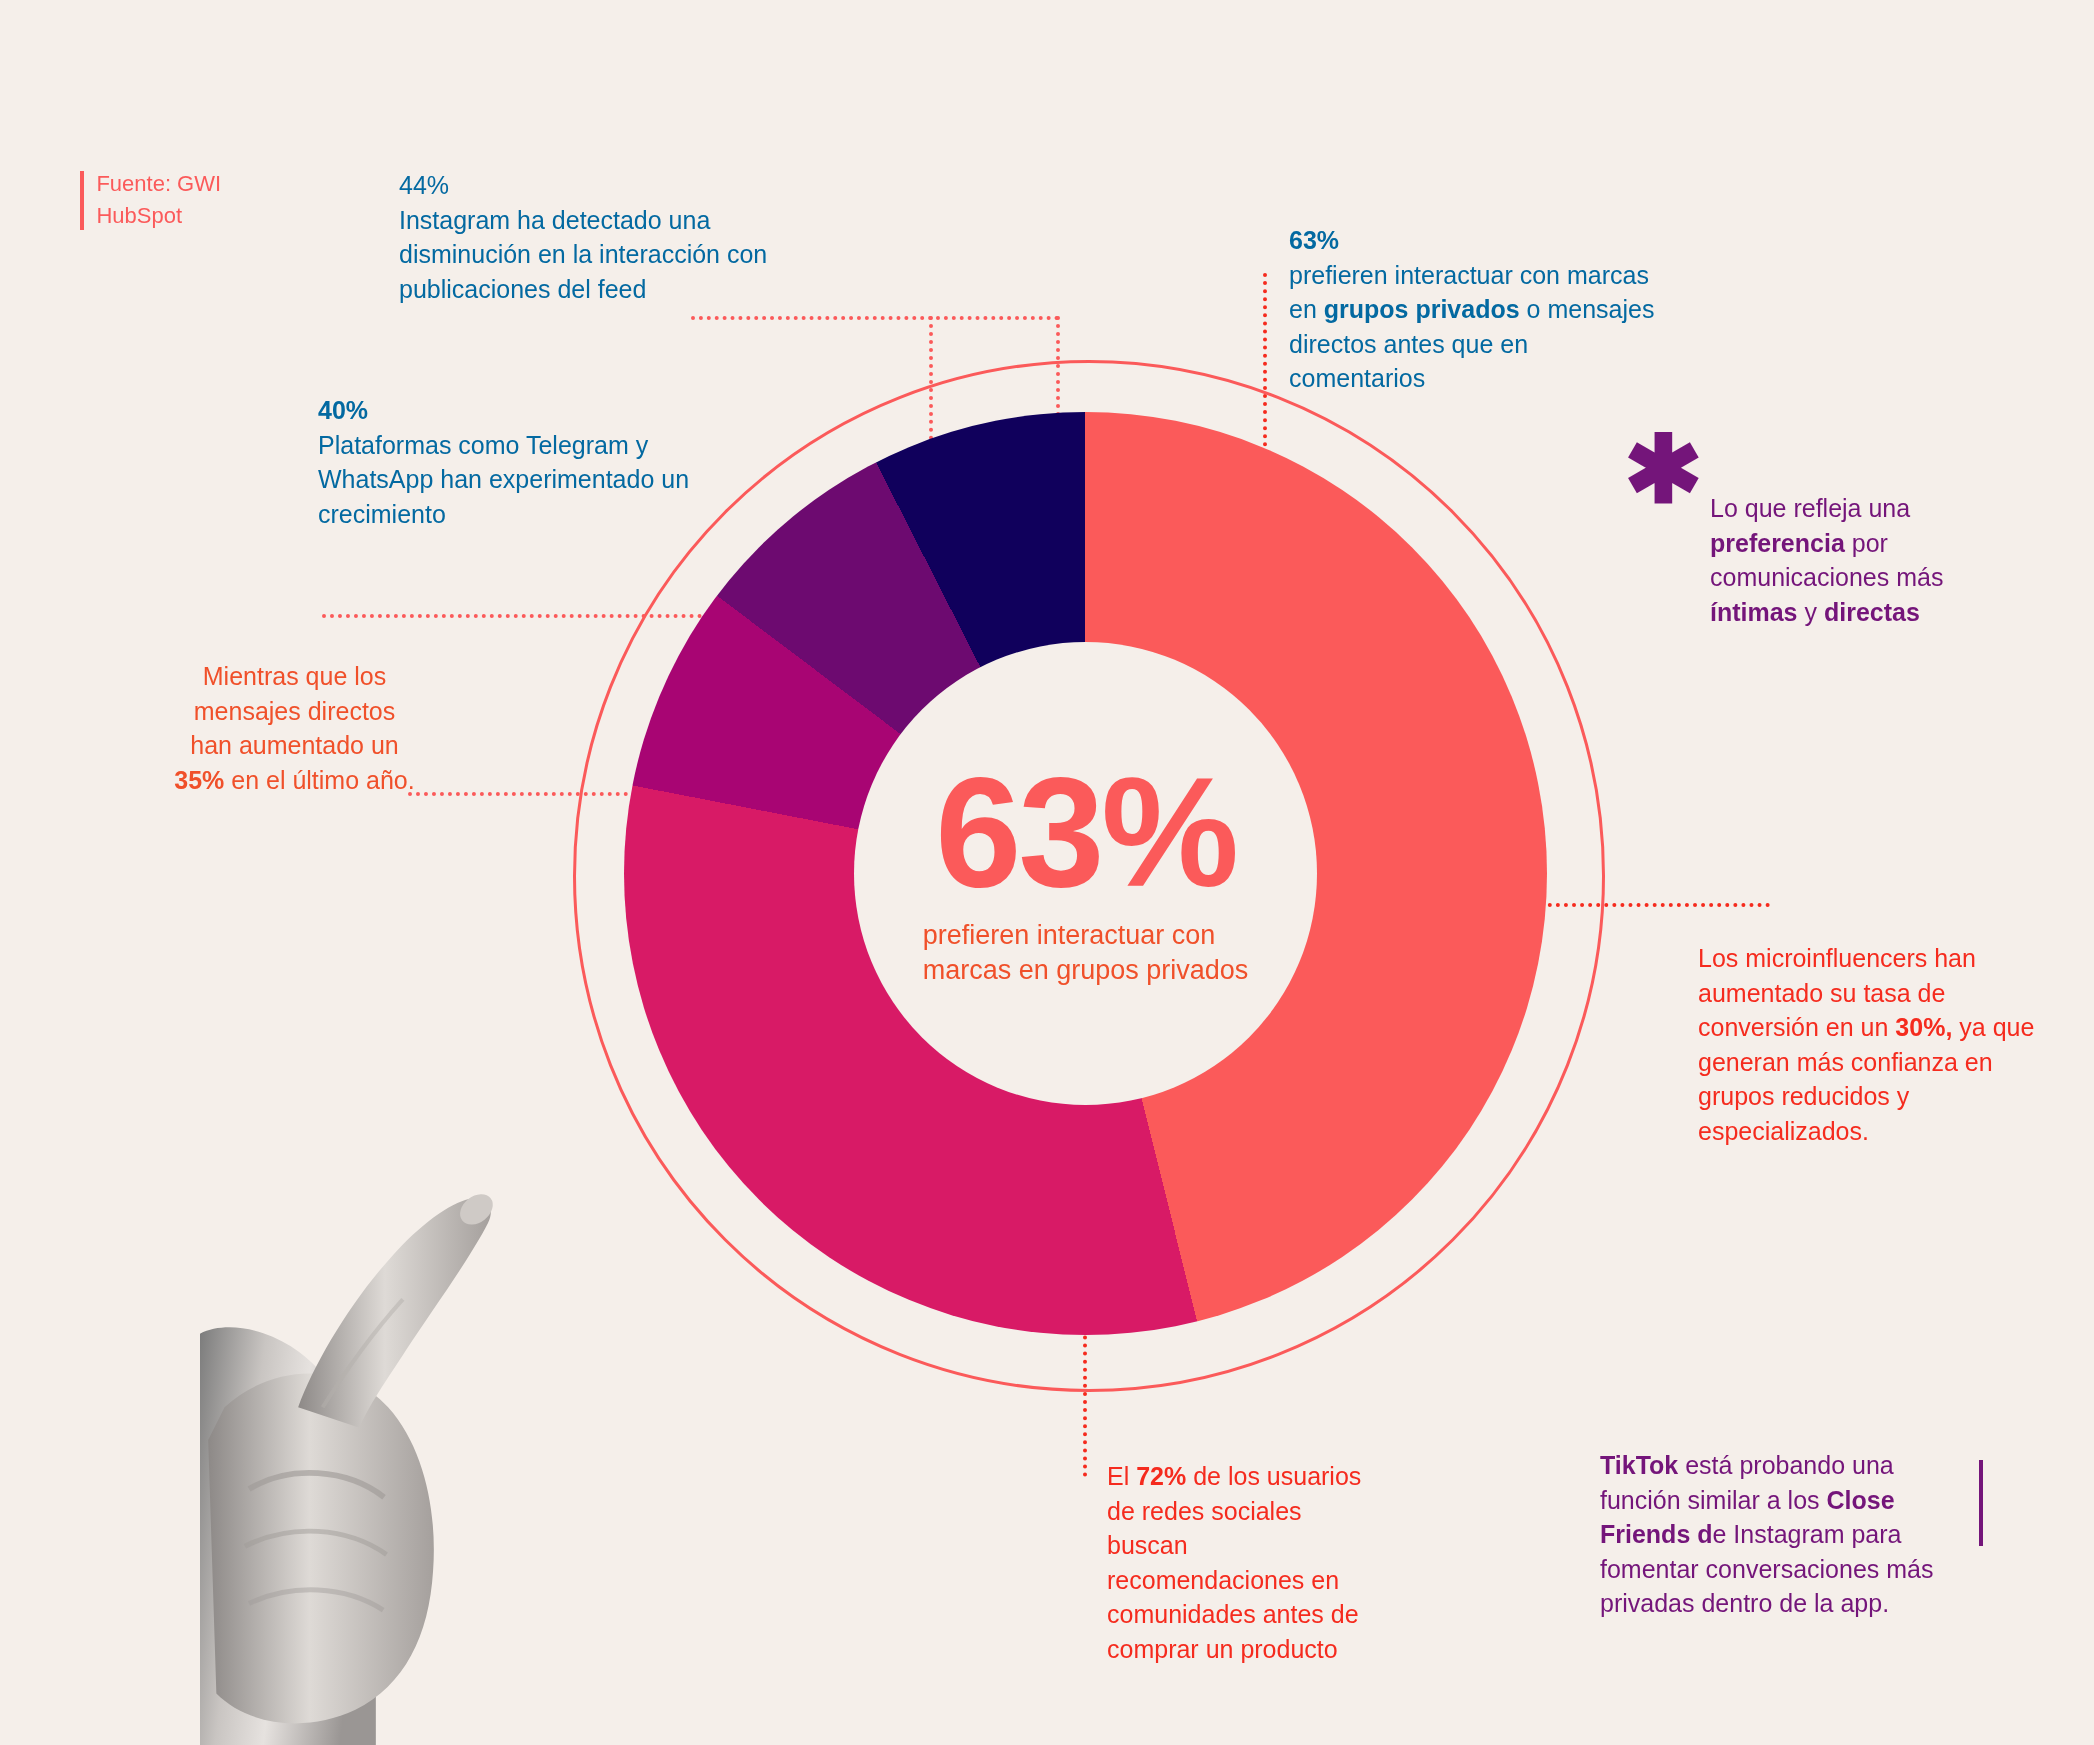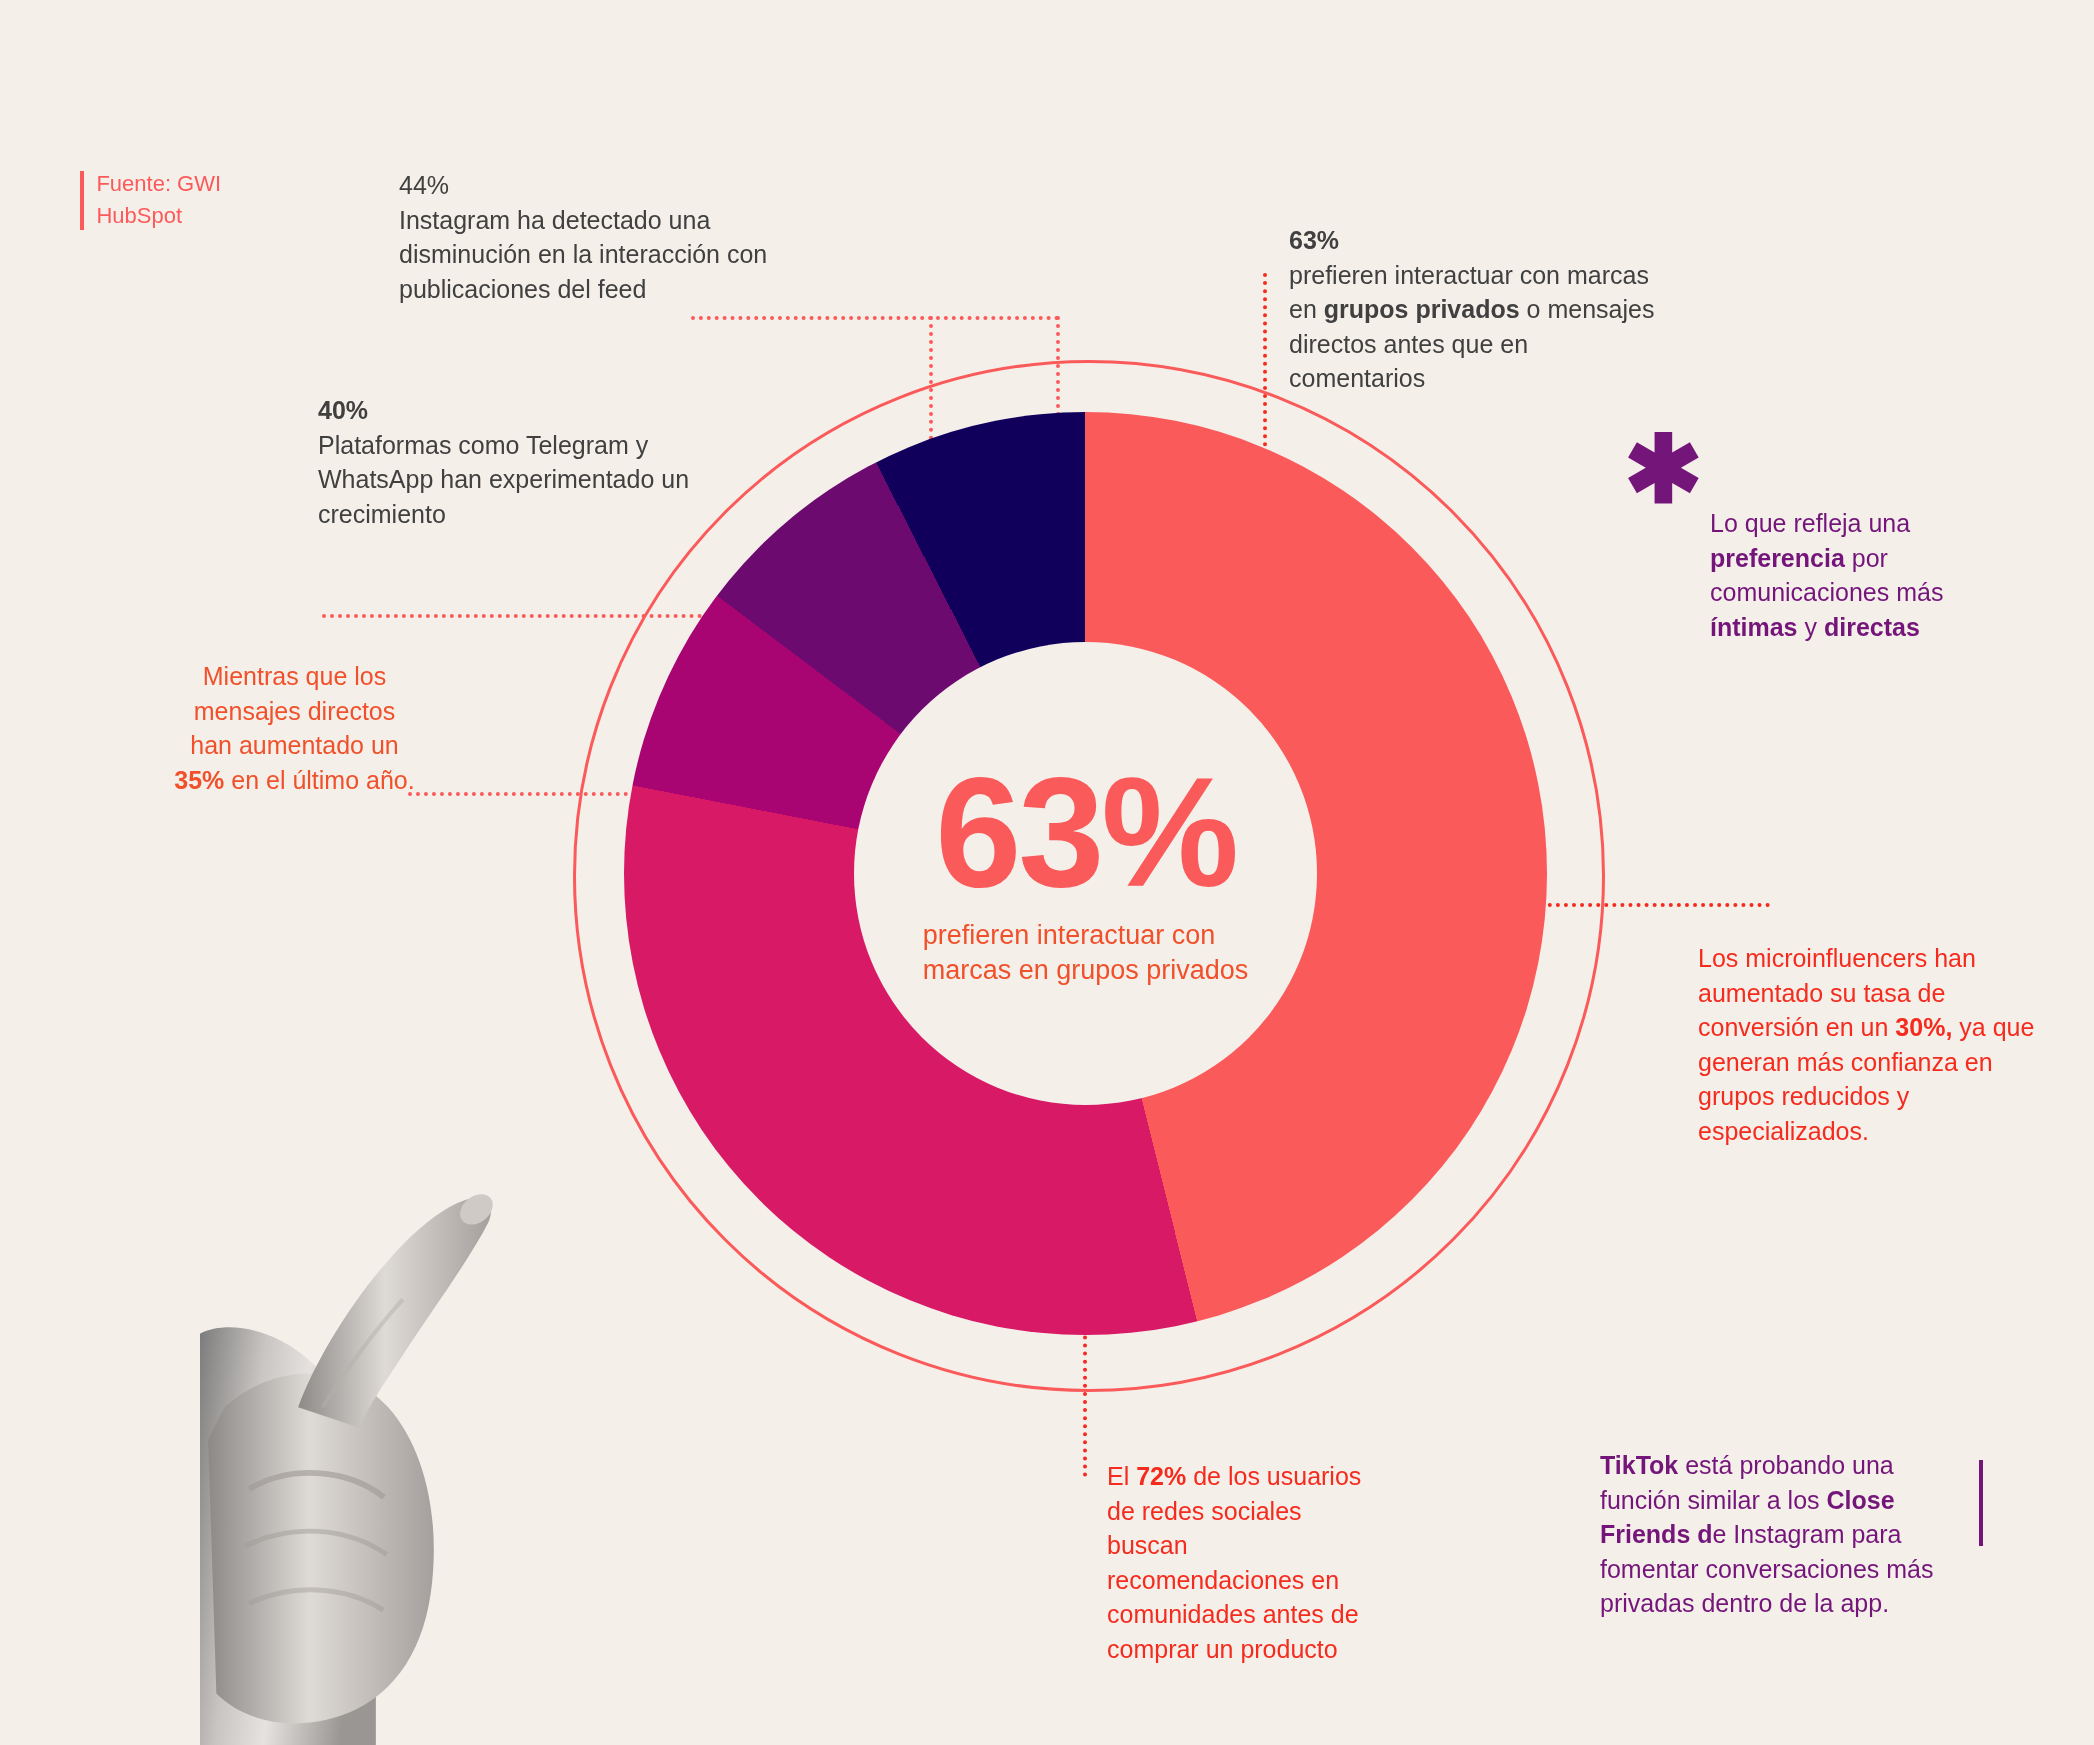--- a/index.html
+++ b/index.html
@@ -9,21 +9,21 @@
     background:#f5efea;
     font-family:"Liberation Sans", sans-serif;
     position:relative;
     overflow:hidden;
     -webkit-font-smoothing:antialiased;
   }
   .stage{position:absolute;inset:0;}
 
   
   .txt{position:absolute;line-height:1.38;}
-  .coral{color:#404040;}
+  .coral{color:#0369a1;}
   .red{color:#f52b1e;}
   .orangered{color:#f0502a;}
   .purple{color:#74157a;}
   .b{font-weight:bold;}
 
   
   #source{
     left:80px;top:168px;width:245px;
     font-size:22px;color:#fb5a5a;line-height:1.45;
     padding-left:16.4px;
@@ -35,21 +35,21 @@
 
   
   #blk44{left:399px;top:168px;width:385px;font-size:25px;}
   
   #blk40{left:318px;top:393px;width:385px;font-size:25px;}
   
   #blk35{left:172px;top:659px;width:245px;font-size:25px;text-align:center;}
   
   #blk63{left:1289px;top:223px;width:376px;font-size:25px;}
   
-  #blkast{left:1710px;top:491px;width:286px;font-size:25px;margin-top:15px;}
+  #blkast{left:1710px;top:491px;width:286px;font-size:25px;}
   #asterisk{
     position:absolute;left:1624px;top:436px;
     font-size:94px;line-height:.72;color:#74157a;font-weight:bold;
   }
   
   #blkmicro{left:1698px;top:941px;width:344px;font-size:25px;}
   
   #blk72{left:1107px;top:1459px;width:278px;font-size:25px;}
   
   #blktik{left:1600px;top:1448px;width:360px;font-size:25px;text-align:left;padding-right:23px;}

